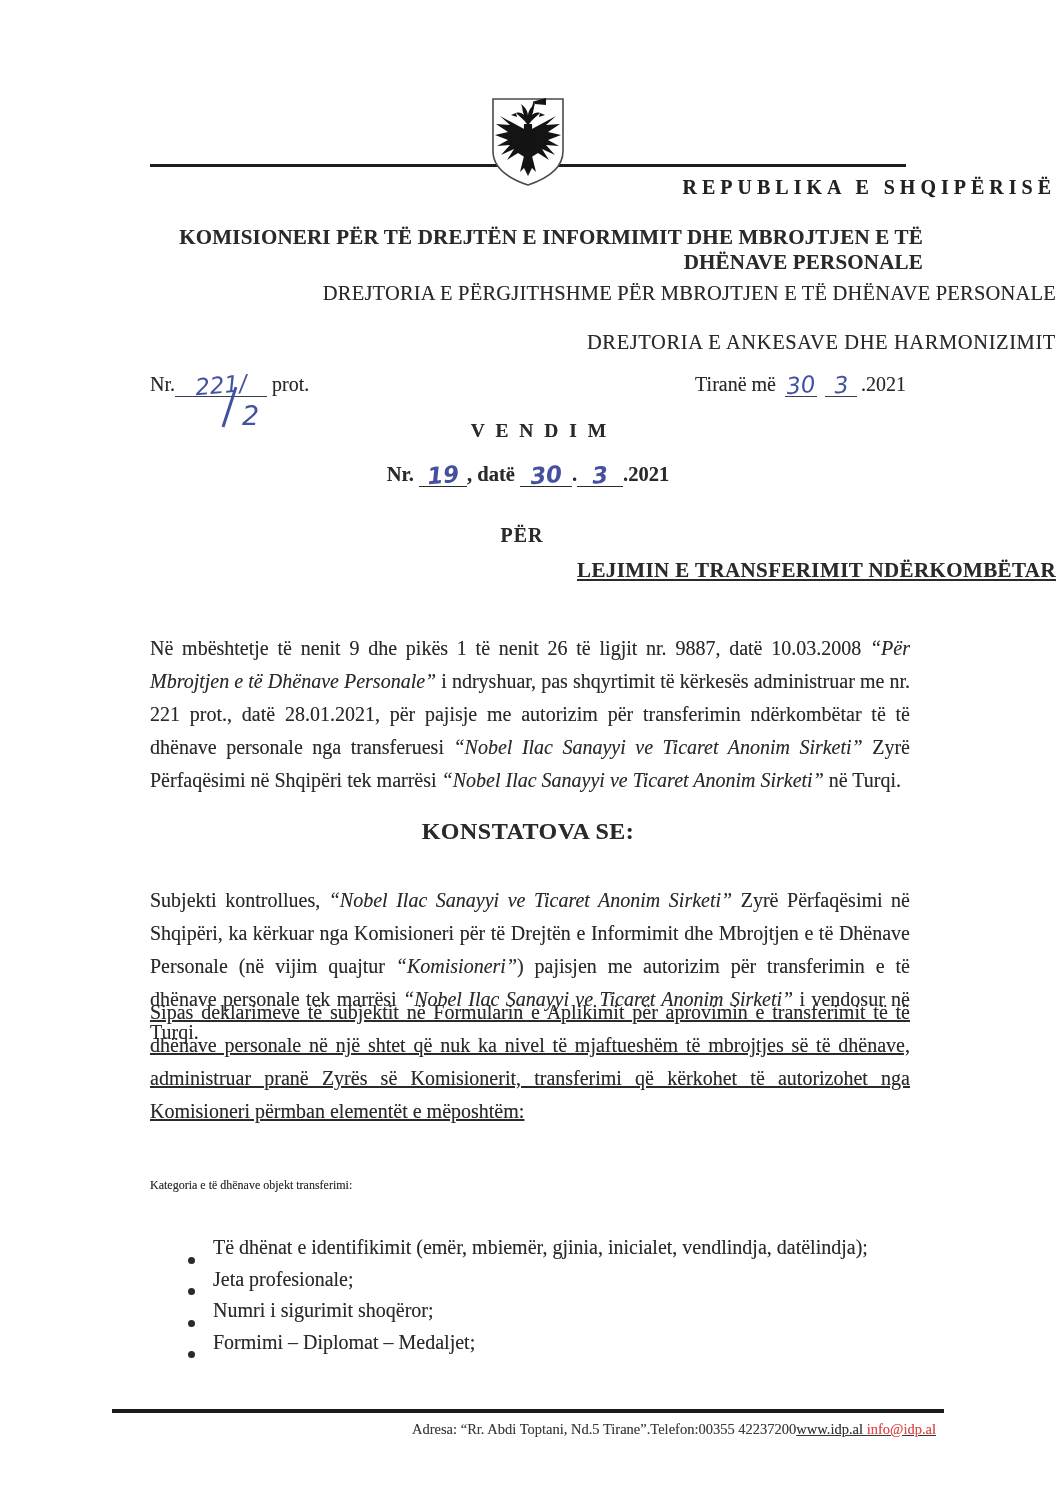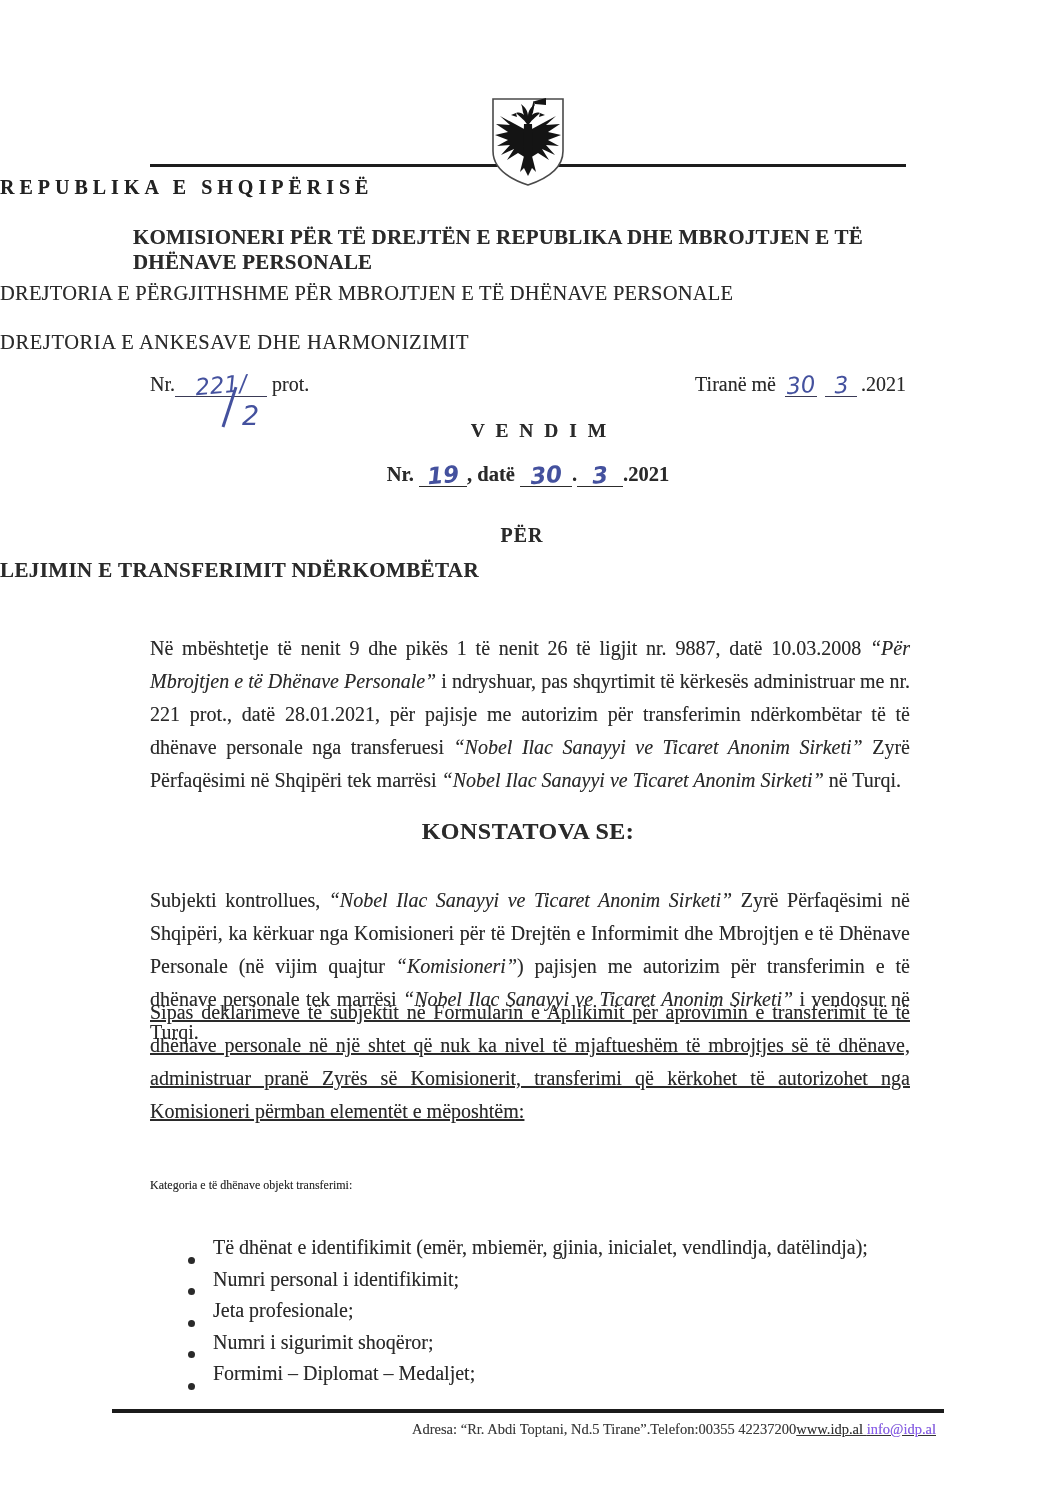--- a/index.html
+++ b/index.html
@@ -6,57 +6,57 @@
   .page {
     position:relative; width:1056px; height:1486px; background:#ffffff;
     font-family:"Liberation Serif","DejaVu Serif",serif; color:#2a2a2a;
     overflow:hidden;
     text-shadow:0 0 0.5px rgba(45,45,45,0.45);
   }
   
   .emblem { position:absolute; top:96px; left:50%; transform:translateX(-50%); z-index:2; }
   .header-rule { position:absolute; top:164px; left:150px; width:756px; height:3px; background:#1d1d1d; z-index:1; }
   
-  .hdr { position:absolute; top:176px; left:0; right:0; text-align:left; z-index:3; }
+  .hdr { position:absolute; top:176px; left:0; right:0; text-align:right; z-index:3; }
   .republic { font-size:20px; font-weight:bold; letter-spacing:5px; color:#222; }
   .org1 { margin:26px auto 0; max-width:790px; font-size:21px; font-weight:bold; line-height:1.2; letter-spacing:0.2px; }
   .org2 { margin-top:7px; font-size:20.5px; letter-spacing:0.2px; }
   .org3 { margin-top:26px; font-size:20.5px; letter-spacing:0.6px; }
   
   .proto { position:absolute; top:372px; left:150px; right:150px; display:flex; justify-content:space-between; font-size:20px; }
   .proto-left { position:relative; }
   .hw { font-family:"DejaVu Sans",sans-serif; font-style:italic; color:#44519e; text-shadow:none; }
   .hw-u { display:inline-block; border-bottom:1.8px solid #3a3a55; text-align:center; }
   .hw-u .hw { display:inline-block; font-size:23px; line-height:1; transform:rotate(-5deg) translateY(2px); }
   .nr-line .hw-u { width:92px; }
   .hw-sub-slash { position:absolute; left:78px; top:14px; width:2.5px; height:42px; background:#44519e; transform:rotate(18deg); }
   .hw-sub { position:absolute; left:92px; top:28px; font-size:27px; }
   .date-line .hw-u { min-width:32px; margin:0 4px; }
   
   .vendim { position:absolute; top:420px; left:0; right:0; text-align:center; font-size:19.5px; font-weight:bold; letter-spacing:3px;margin-left:24px; }
   .dec-nr { position:absolute; top:462px; left:0; right:0; text-align:center; font-size:20.5px; font-weight:bold; }
   .dec-nr .hw-u { border-bottom-color:#2c2c2c; }
   .dec-nr .u19 { width:48px; } .dec-nr .u30 { width:52px; } .dec-nr .u3 { width:46px; }
   .per { position:absolute; top:524px; left:0; right:12px; text-align:center; font-size:20px; font-weight:bold; letter-spacing:1px; }
-  .subject { position:absolute; top:558px; left:0; right:0; text-align:left; font-size:21px; font-weight:bold; letter-spacing:0.4px; }
+  .subject { position:absolute; top:558px; left:0; right:0; text-align:right; font-size:21px; font-weight:bold; letter-spacing:0.4px;text-decoration:underline; }
   
   .par { position:absolute; left:150px; width:760px; font-size:20px; line-height:33px; text-align:justify; }
   .p1 { top:612px; } .p2 { top:864px; } .p3 { top:976px;text-decoration:underline; }
   .par em { font-style:italic; }
   .konstatova { position:absolute; top:818px; left:0; right:0; text-align:center; font-size:24px; font-weight:bold; letter-spacing:0.5px; }
   .kategoria { position:absolute; top:1178px; left:150px; font-size:12px; }
   
   .bullets { position:absolute; top:1232px; left:188px; width:740px; margin:0; padding:0; list-style:none; }
   .bullets li { display:flex; align-items:flex-end; line-height:31.5px; font-size:20px; }
   .dot { width:7px; height:7px; border-radius:50%; background:#2a2a2a; margin:12px 18px 0 0; flex:none; }
   
   .footer-rule { position:absolute; top:1409px; left:112px; width:832px; height:4px; background:#1b1b1b; }
   .footer { position:absolute; top:1421px; left:135px; right:120px; display:flex; justify-content:flex-end; font-size:14.5px; color:#3b3b3b; }
   .footer .web { text-decoration:underline; color:#333; }
-  .footer .email { color:#8b5cf6; }
+  .footer .email { color:#ef4444; }
 </style>
 </head>
 <body>
 
 <div class="page">
 
   <div class="emblem">
     <svg width="80" height="92" viewBox="0 0 80 92">
       <path d="M5 3 H75 V55 C75 72 61 82 40 89 C19 82 5 72 5 55 Z" fill="#ffffff" stroke="#4a4a4a" stroke-width="1.6"></path>
       <g fill="#141414" stroke="none">
@@ -70,21 +70,21 @@
         <path d="M36 60 L32 76 L36 72 L40 80 L44 72 L48 76 L44 60 Z"></path>
         <path d="M47 5 L58 2 L58 9 L47 8 Z"></path>
         <rect x="44" y="5" width="1.8" height="12" transform="rotate(14 45 11)"></rect>
       </g>
     </svg>
   </div>
   <div class="header-rule"></div>
 
   <div class="hdr">
     <div class="republic">REPUBLIKA E SHQIPËRISË</div>
-    <div class="org1">KOMISIONERI PËR TË DREJTËN E REPUBLIKA DHE MBROJTJEN E TË DHËNAVE PERSONALE</div>
+    <div class="org1">KOMISIONERI PËR TË DREJTËN E INFORMIMIT DHE MBROJTJEN E TË DHËNAVE PERSONALE</div>
     <div class="org2">DREJTORIA E PËRGJITHSHME PËR MBROJTJEN E TË DHËNAVE PERSONALE</div>
     <div class="org3">DREJTORIA E ANKESAVE DHE HARMONIZIMIT</div>
   </div>
 
   <div class="proto">
     <div class="proto-left nr-line">
       <span>Nr.</span><span class="hw-u"><span class="hw">221/</span></span> <span>prot.</span>
       <span class="hw-sub-slash"></span>
       <span class="hw hw-sub">2</span>
     </div>
@@ -115,24 +115,20 @@
 
   <div class="kategoria">Kategoria e të dhënave objekt transferimi:</div>
 
   <ul class="bullets">
     <li>
         <span class="dot"></span>
         <span>Të dhënat e identifikimit (emër, mbiemër, gjinia, inicialet, vendlindja, datëlindja);</span>
       </li>
     <li>
         <span class="dot"></span>
-        <span>Numri personal i identifikimit;</span>
-      </li>
-    <li>
-        <span class="dot"></span>
         <span>Jeta profesionale;</span>
       </li>
     <li>
         <span class="dot"></span>
         <span>Numri i sigurimit shoqëror;</span>
       </li>
     <li>
         <span class="dot"></span>
         <span>Formimi – Diplomat – Medaljet;</span>
       </li>

